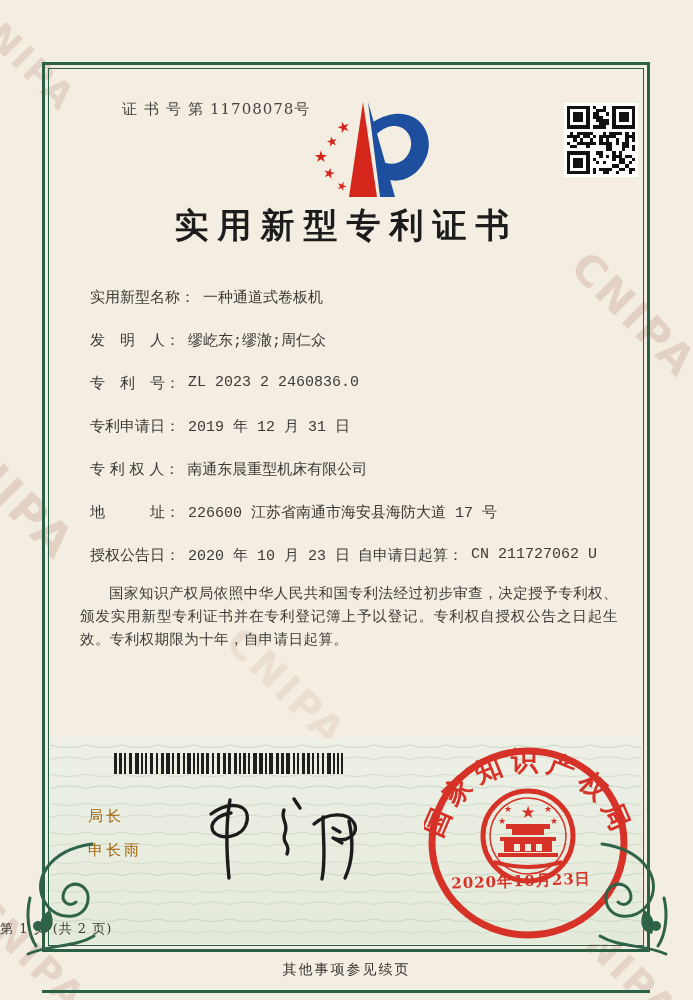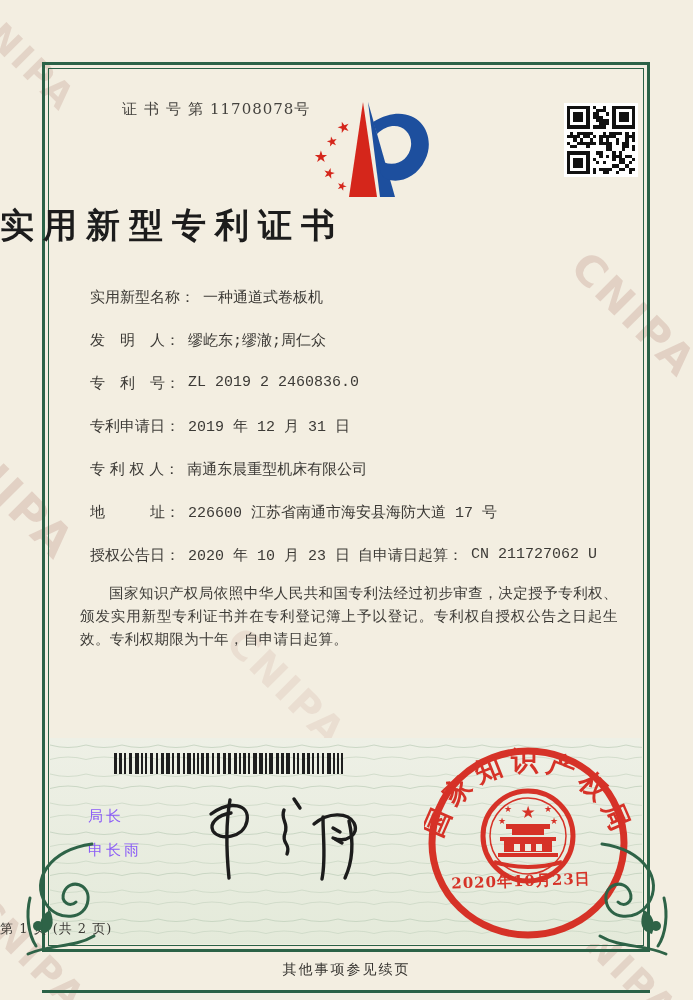--- a/index.html
+++ b/index.html
@@ -25,32 +25,32 @@
   .flourish{position:absolute;z-index:3;}
   .flourish.right svg{transform:scaleX(-1);}
   
   .content{position:absolute;inset:0;z-index:2;}
   .cert-no{position:absolute;left:86px;top:100px;font-size:15px;color:#44423e;margin-left:36px;}
   .cert-no .sp{letter-spacing:7px;}
   .cert-no .num{letter-spacing:1px;}
   .logo{position:absolute;left:287px;top:96px;width:146px;height:108px;}
   .qr{position:absolute;left:564px;top:103px;width:74px;height:74px;background:#fff;
       padding:3px;box-sizing:border-box;}
-  .title{position:absolute;left:0;right:0;top:203px;text-align:left;
+  .title{position:absolute;left:0;right:0;top:203px;text-align:center;
     font-size:34px;font-weight:bold;color:#1c1c1c;letter-spacing:9px;}
   .rows{position:absolute;left:90px;top:288px;width:540px;font-size:15px;}
   .row{position:relative;height:43px;display:flex;align-items:flex-start;color:#3c3a36;}
   .row .lab{white-space:pre;}
   .row .val{margin-left:8px;white-space:pre;font-family:Liberation Mono, monospace;}
   .row .pair2{position:absolute;left:268px;top:0;display:flex;}
   .paras{position:absolute;left:80px;top:582px;width:538px;font-size:14.5px;
     line-height:23px;color:#3d3b37;letter-spacing:.4px;text-align:justify;}
   .paras p{margin:0;text-indent:2em;}
   .barcode{position:absolute;left:114px;top:753px;width:232px;height:21px;}
-  .signer{position:absolute;left:88px;font-size:15px;letter-spacing:3px;color:#8b5cf6;}
+  .signer{position:absolute;left:88px;font-size:15px;letter-spacing:3px;color:#a16207;}
   .signer.t1{top:807px;}
   .signer.t2{top:841px;}
   .signature{position:absolute;left:196px;top:786px;width:185px;height:98px;}
   .seal{position:absolute;left:424px;top:744px;width:208px;height:200px;z-index:4;
     opacity:.94;mix-blend-mode:multiply;}
   .seal svg{position:absolute;inset:0;}
   .seal-date{position:absolute;left:0;right:14px;top:128px;text-align:center;
     color:#d5261b;font-weight:bold;font-size:15px;letter-spacing:1px;
     transform:rotate(-2deg);}
   .page-info{position:absolute;left:0;right:0;top:920px;
@@ -276,21 +276,21 @@
       <div class="row">
         <span class="lab">实用新型名称：</span>
         <span class="val">一种通道式卷板机</span>
       </div>
       <div class="row">
         <span class="lab">发　明　人：</span>
         <span class="val">缪屹东;缪澈;周仁众</span>
       </div>
       <div class="row">
         <span class="lab">专　利　号：</span>
-        <span class="val">ZL 2019 2 2460836.0</span>
+        <span class="val">ZL 2023 2 2460836.0</span>
       </div>
       <div class="row">
         <span class="lab">专利申请日：</span>
         <span class="val">2019 年 12 月 31 日</span>
       </div>
       <div class="row">
         <span class="lab">专 利 权 人：</span>
         <span class="val">南通东晨重型机床有限公司</span>
       </div>
       <div class="row">

